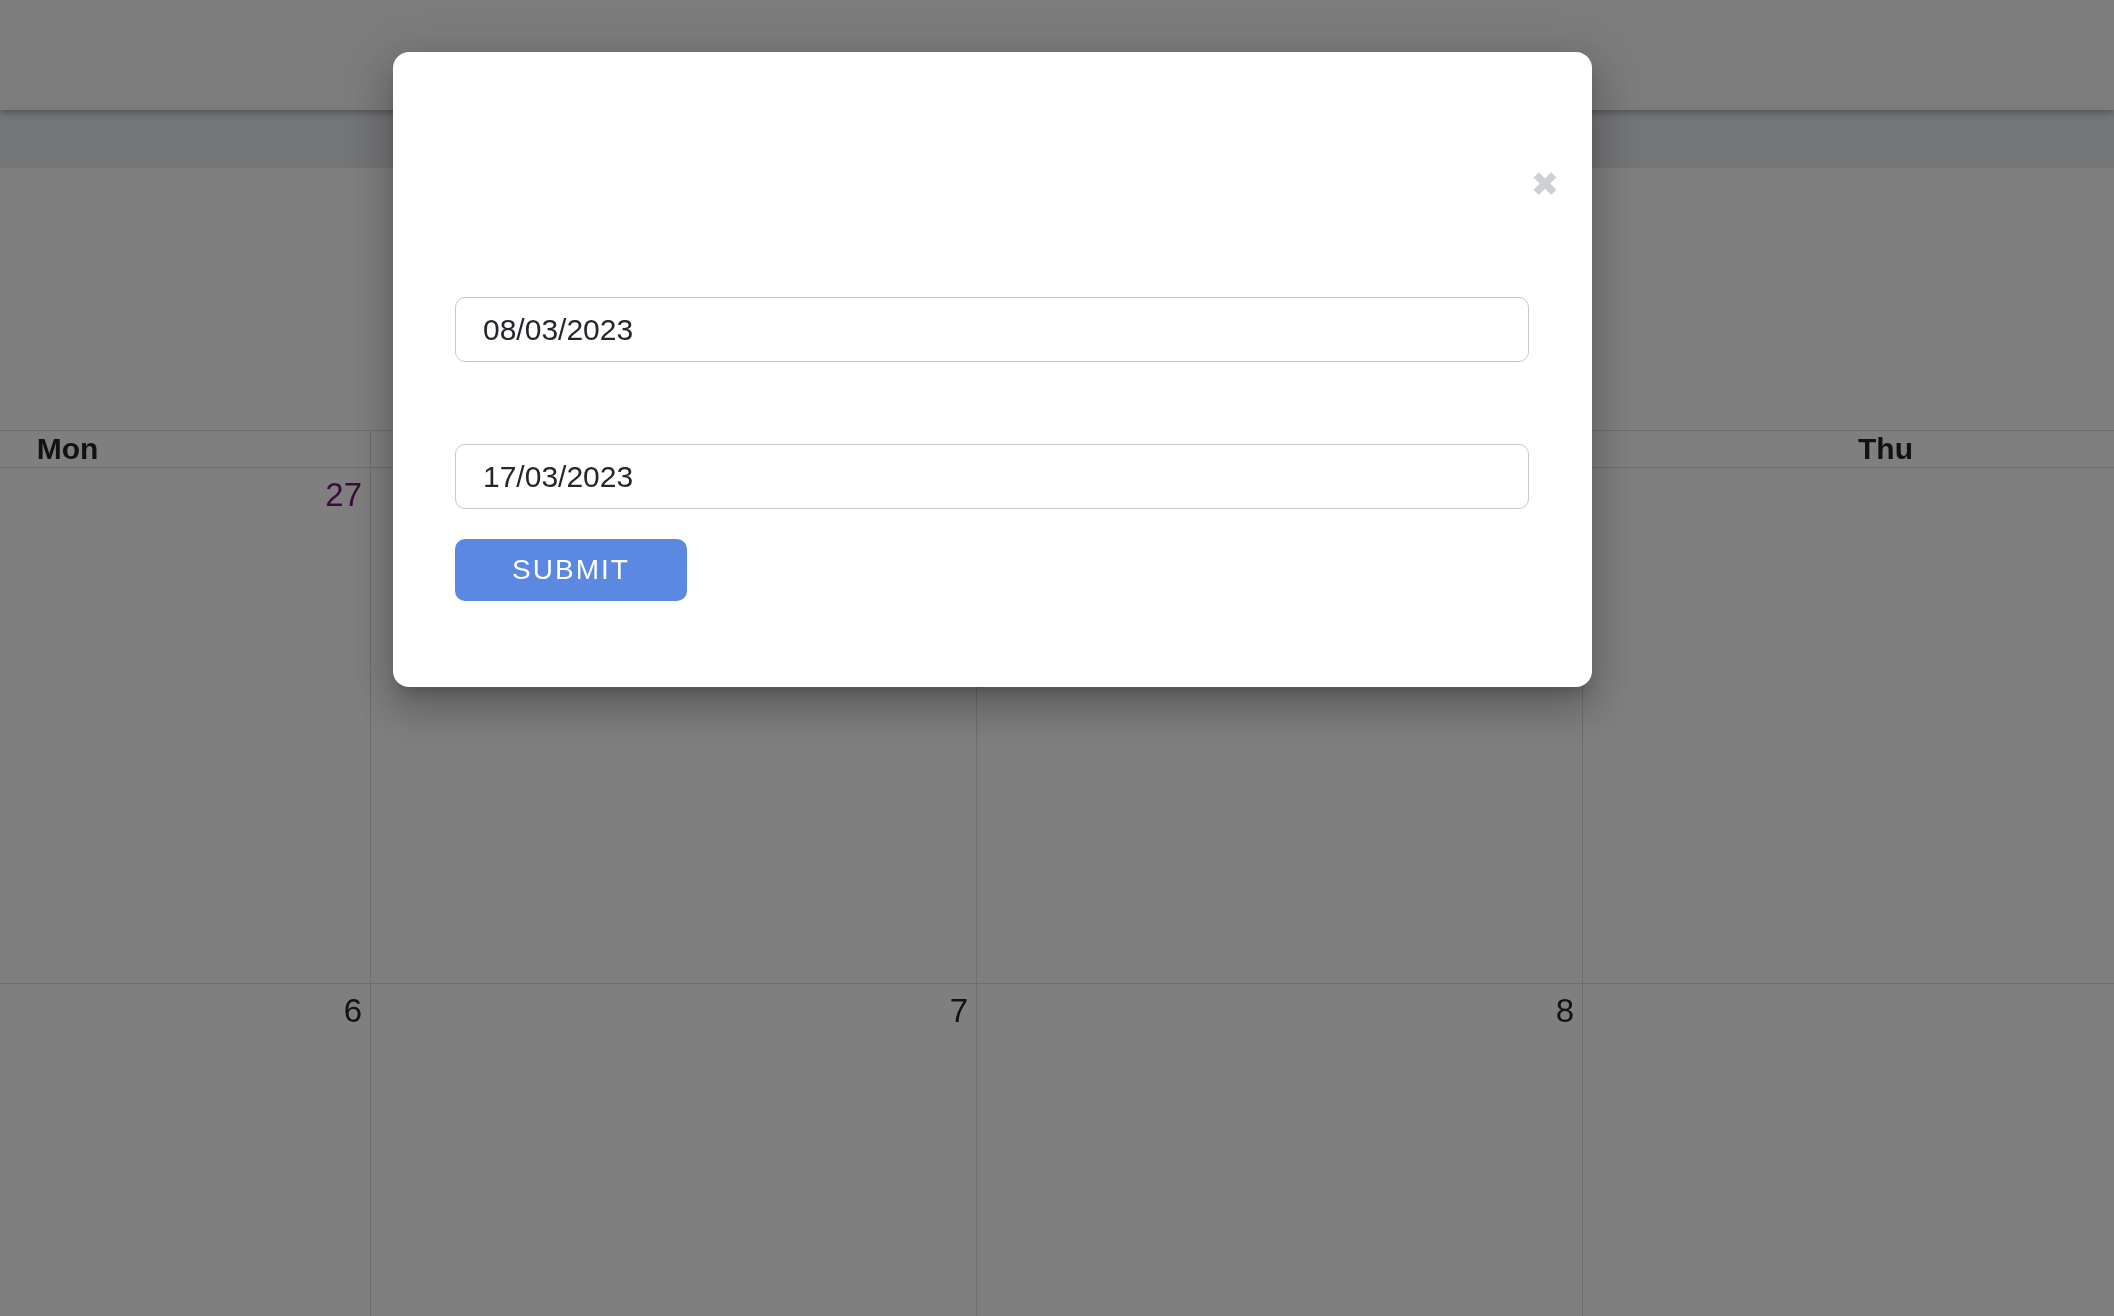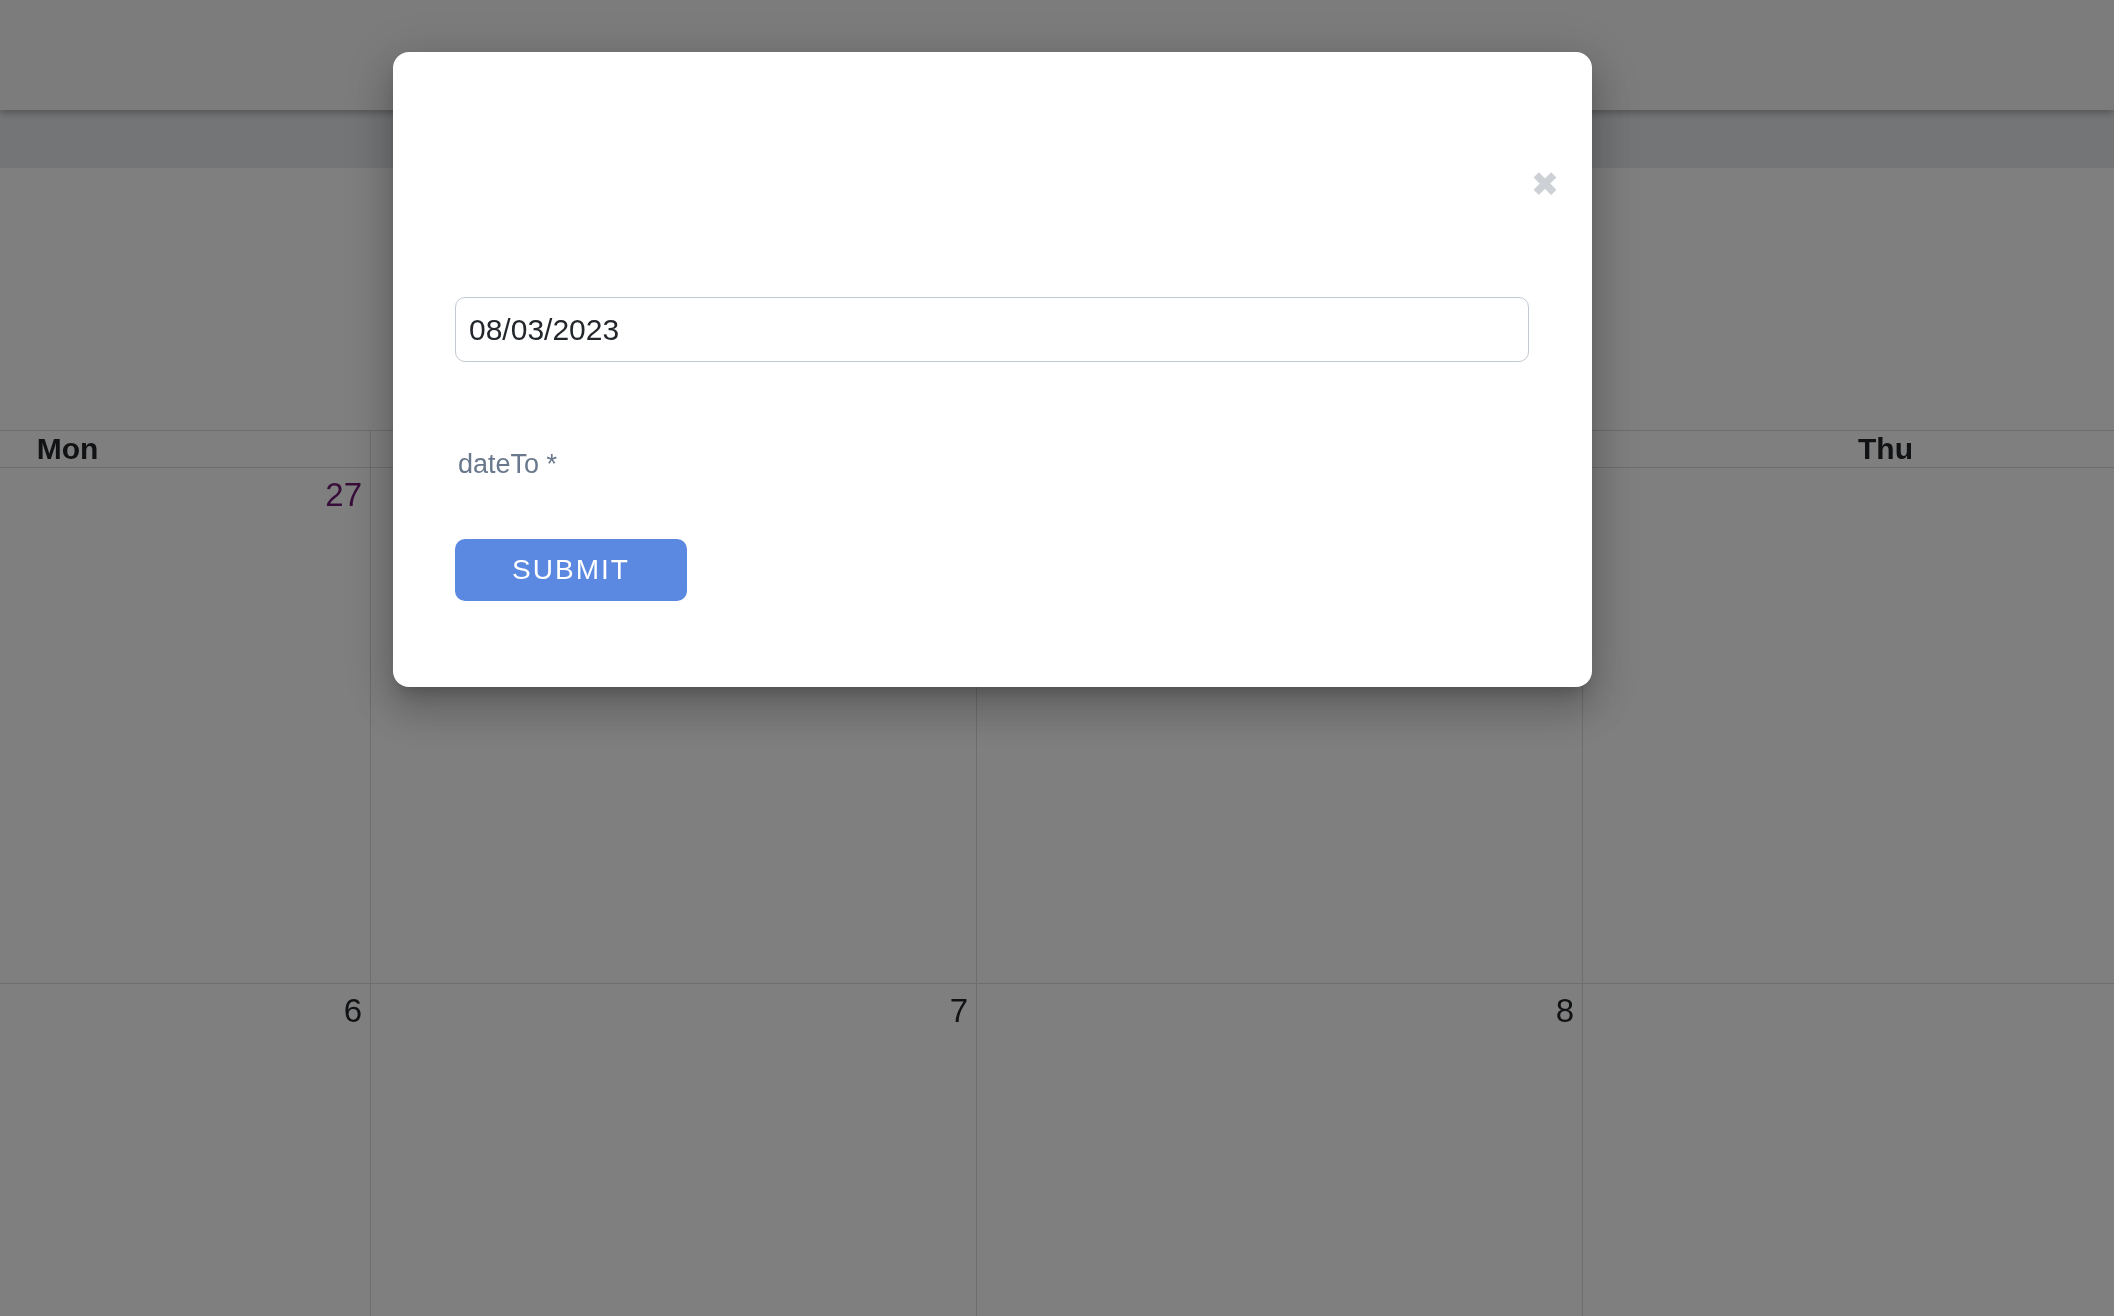--- a/index.html
+++ b/index.html
@@ -67,21 +67,21 @@
     font-family:inherit;
   }
   .field-label{
     position:absolute;left:65px;font-size:27px;color:#69788c;
   }
   .label-from{top:250px;}
   .label-to{top:397px;}
   .text-input{
     position:absolute;left:62px;width:1074px;height:65px;box-sizing:border-box;
     border:1px solid #c3c9d2;border-radius:10px;background:#ffffff;
-    font-size:30px;color:#23272c;padding:0 13px;font-family:inherit;outline:none;
+    font-size:30px;color:#23272c;padding:0 27px;font-family:inherit;outline:none;
   }
   .input-from{top:245px;}
   .input-to{top:392px;}
   .submit-btn{
     position:absolute;left:62px;top:487px;width:232px;height:62px;
     background:#5b88e0;border:none;border-radius:10px;cursor:pointer;
     color:#ffffff;font-size:28px;letter-spacing:2px;font-family:inherit;
   }
 </style>
 </head>
@@ -129,15 +129,16 @@
 
 <div class="modal-backdrop"></div>
 
 <div class="dialog">
   <button class="close-btn">✖</button>
 
   <label class="field-label label-from">dateFrom *</label>
   <input class="text-input input-from" type="text" value="08/03/2023" style="">
 
   <label class="field-label label-to">dateTo *</label>
+  <input class="text-input input-to" type="text" value="17/03/2023" style="">
 
   <button class="submit-btn">SUBMIT</button>
 </div>
 
 </body></html>

